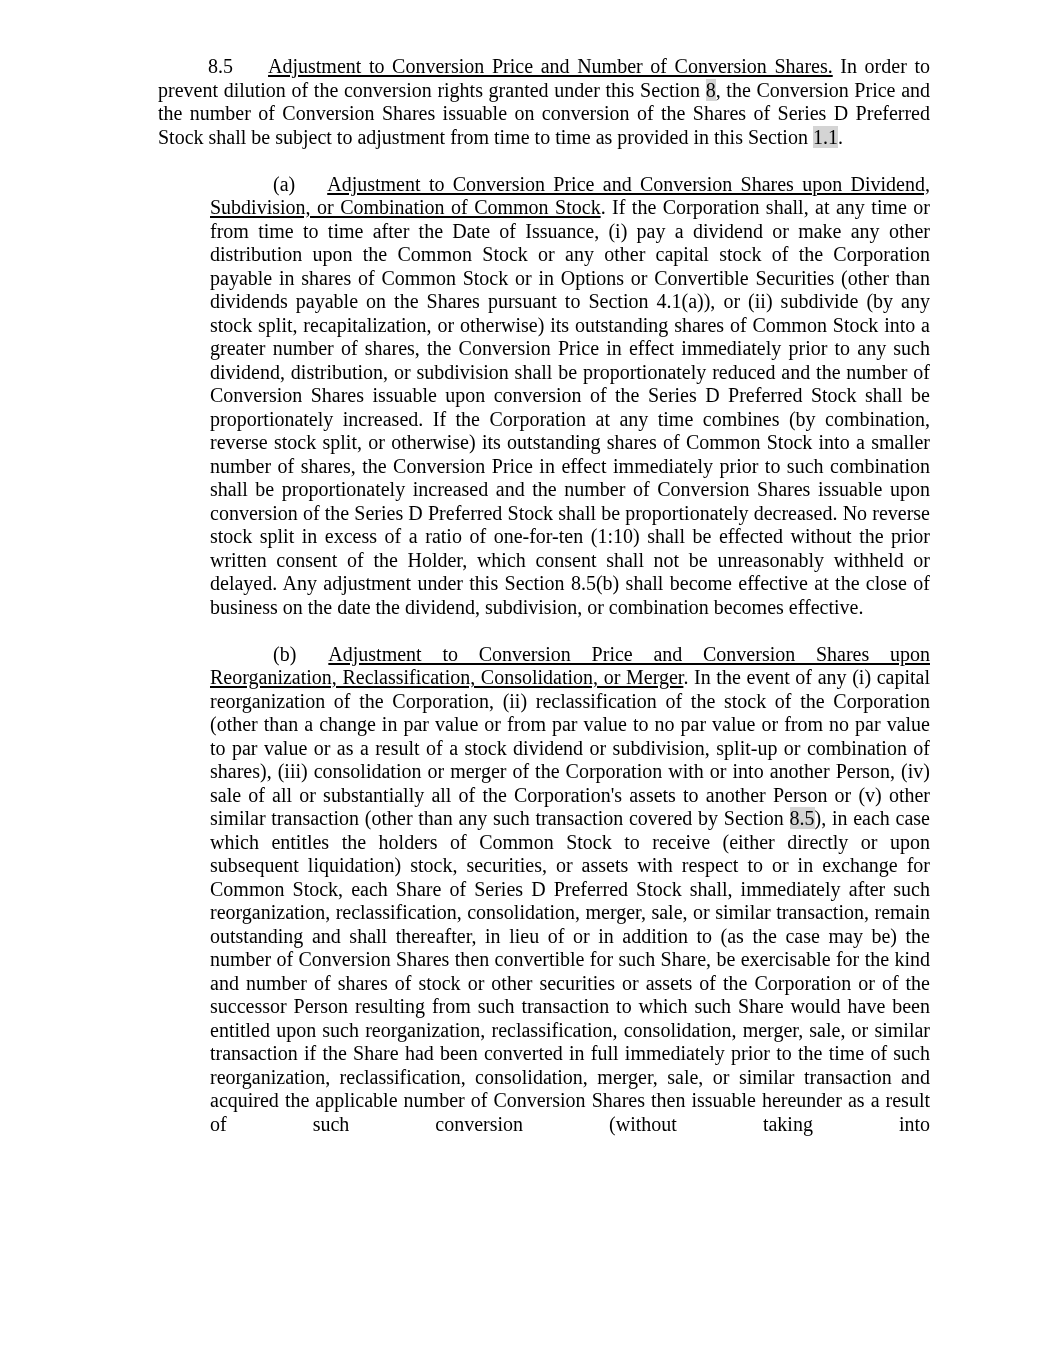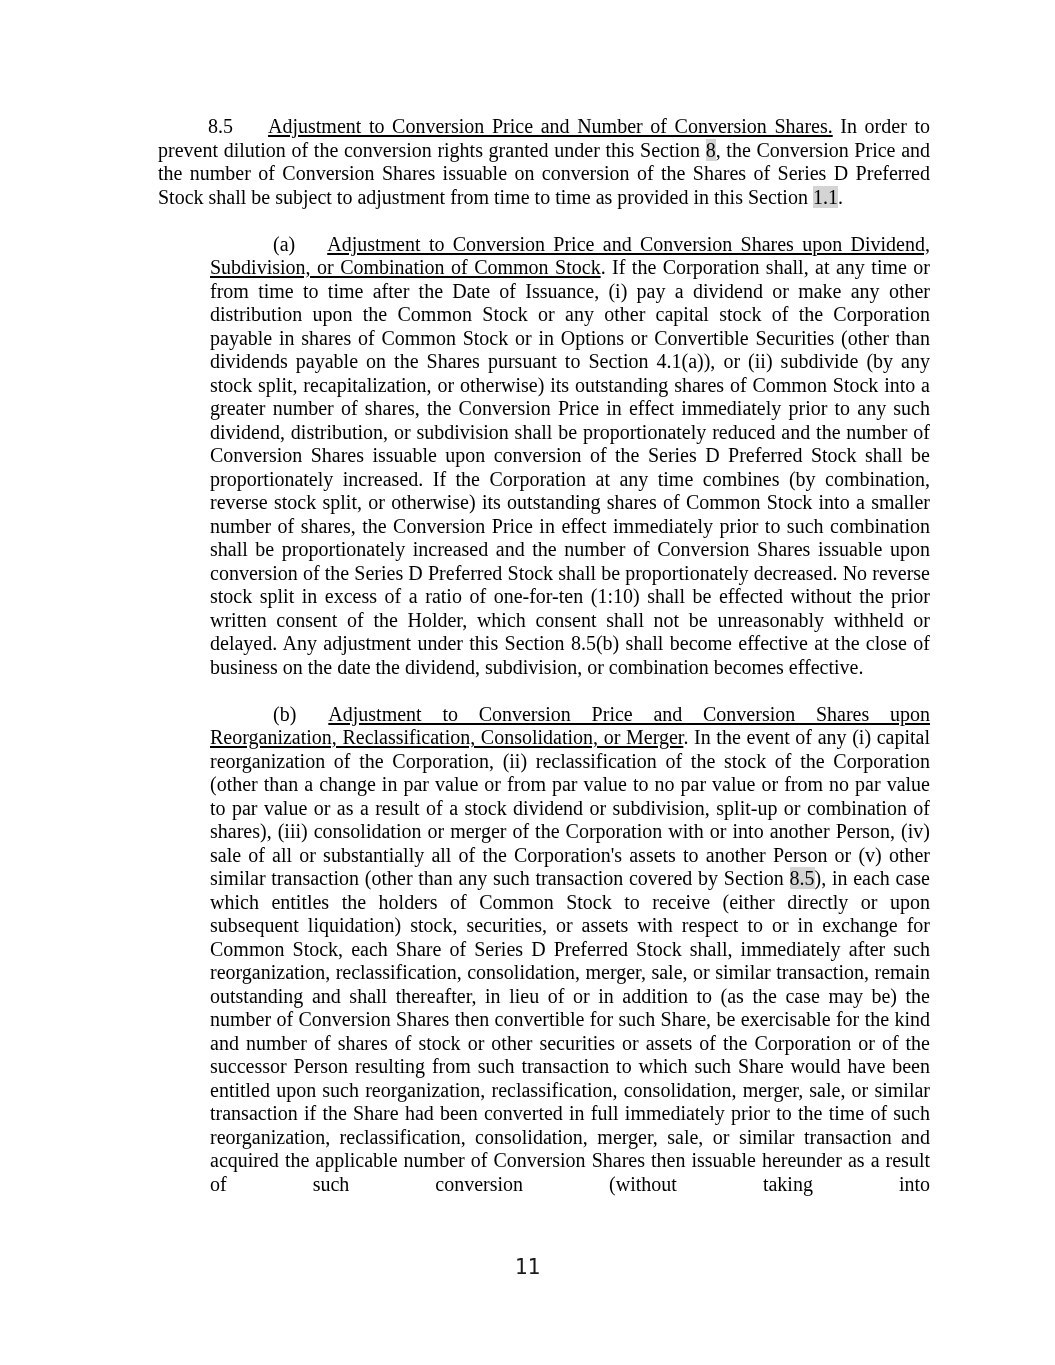--- a/index.html
+++ b/index.html
@@ -13,21 +13,21 @@
     color: #000000;
     overflow: hidden;
   }
   .sheet { position: absolute; inset: 0; }
   .para {
     margin: 0 125px 23.5px 158px;
     text-align: justify;
     font-size: 20px;
     line-height: 23.5px;
   }
-  .para.root { margin-top: 115px; }
+  .para.root { margin-top: 55px; }
   .para.sub { margin-left: 210px; font-family: Liberation Serif, serif; }
   .num-root { margin-left: 50px; }
   .num-sub { margin-left: 63px; }
   .tab { display: inline-block; }
   .tab-root { width: 35px; }
   .tab-sub { width: 32px; }
   .uline { text-decoration: underline; text-underline-offset: 2px; }
   .hl { background-color: var(--hl, #d4d4d4); }
   .justify-last { text-align-last: justify; }
   .pagenum {
@@ -46,15 +46,14 @@
 <body style="background: rgb(255, 255, 255);">
 
 <div class="sheet">
 
   <p class="para root"><span class="num-root">8.5</span><span class="tab tab-root"></span><span class="uline">Adjustment to Conversion Price and Number of Conversion Shares.</span><span> In order to prevent dilution of the conversion rights granted under this Section </span><span class="hl">8</span><span>, the Conversion Price and the number of Conversion Shares issuable on conversion of the Shares of Series D Preferred Stock shall be subject to adjustment from time to time as provided in this Section </span><span class="hl">1.1</span><span>.</span></p>
 
   <p class="para sub"><span class="num-sub">(a)</span><span class="tab tab-sub"></span><span class="uline">Adjustment to Conversion Price and Conversion Shares upon Dividend, Subdivision, or Combination of Common Stock</span><span>. If the Corporation shall, at any time or from time to time after the Date of Issuance, (i) pay a dividend or make any other distribution upon the Common Stock or any other capital stock of the Corporation payable in shares of Common Stock or in Options or Convertible Securities (other than dividends payable on the Shares pursuant to Section 4.1(a)), or (ii) subdivide (by any stock split, recapitalization, or otherwise) its outstanding shares of Common Stock into a greater number of shares, the Conversion Price in effect immediately prior to any such dividend, distribution, or subdivision shall be proportionately reduced and the number of Conversion Shares issuable upon conversion of the Series D Preferred Stock shall be proportionately increased. If the Corporation at any time combines (by combination, reverse stock split, or otherwise) its outstanding shares of Common Stock into a smaller number of shares, the Conversion Price in effect immediately prior to such combination shall be proportionately increased and the number of Conversion Shares issuable upon conversion of the Series D Preferred Stock shall be proportionately decreased. No reverse stock split in excess of a ratio of one-for-ten (1:10) shall be effected without the prior written consent of the Holder, which consent shall not be unreasonably withheld or delayed. Any adjustment under this Section 8.5(b) shall become effective at the close of business on the date the dividend, subdivision, or combination becomes effective.</span></p>
 
   <p class="para sub justify-last"><span class="num-sub">(b)</span><span class="tab tab-sub"></span><span class="uline">Adjustment to Conversion Price and Conversion Shares upon Reorganization, Reclassification, Consolidation, or Merger</span><span>. In the event of any (i) capital reorganization of the Corporation, (ii) reclassification of the stock of the Corporation (other than a change in par value or from par value to no par value or from no par value to par value or as a result of a stock dividend or subdivision, split-up or combination of shares), (iii) consolidation or merger of the Corporation with or into another Person, (iv) sale of all or substantially all of the Corporation's assets to another Person or (v) other similar transaction (other than any such transaction covered by Section </span><span class="hl">8.5</span><span>), in each case which entitles the holders of Common Stock to receive (either directly or upon subsequent liquidation) stock, securities, or assets with respect to or in exchange for Common Stock, each Share of Series D Preferred Stock shall, immediately after such reorganization, reclassification, consolidation, merger, sale, or similar transaction, remain outstanding and shall thereafter, in lieu of or in addition to (as the case may be) the number of Conversion Shares then convertible for such Share, be exercisable for the kind and number of shares of stock or other securities or assets of the Corporation or of the successor Person resulting from such transaction to which such Share would have been entitled upon such reorganization, reclassification, consolidation, merger, sale, or similar transaction if the Share had been converted in full immediately prior to the time of such reorganization, reclassification, consolidation, merger, sale, or similar transaction and acquired the applicable number of Conversion Shares then issuable hereunder as a result of such conversion (without taking into</span></p>
 
-  <div class="pagenum">11</div>
 
 </div>
 
 </body></html>

